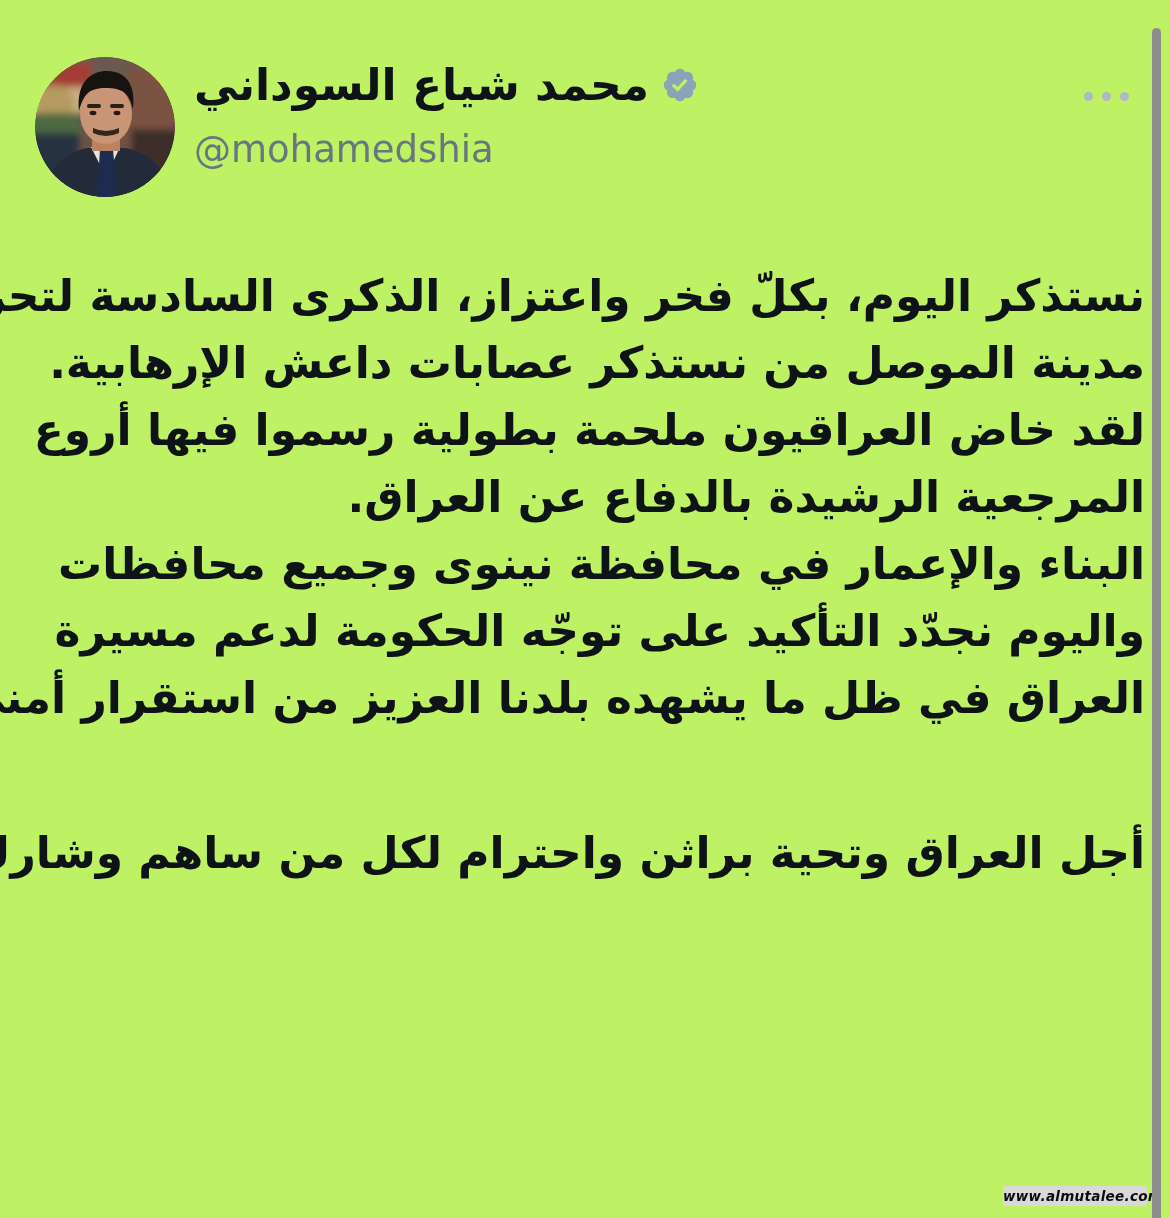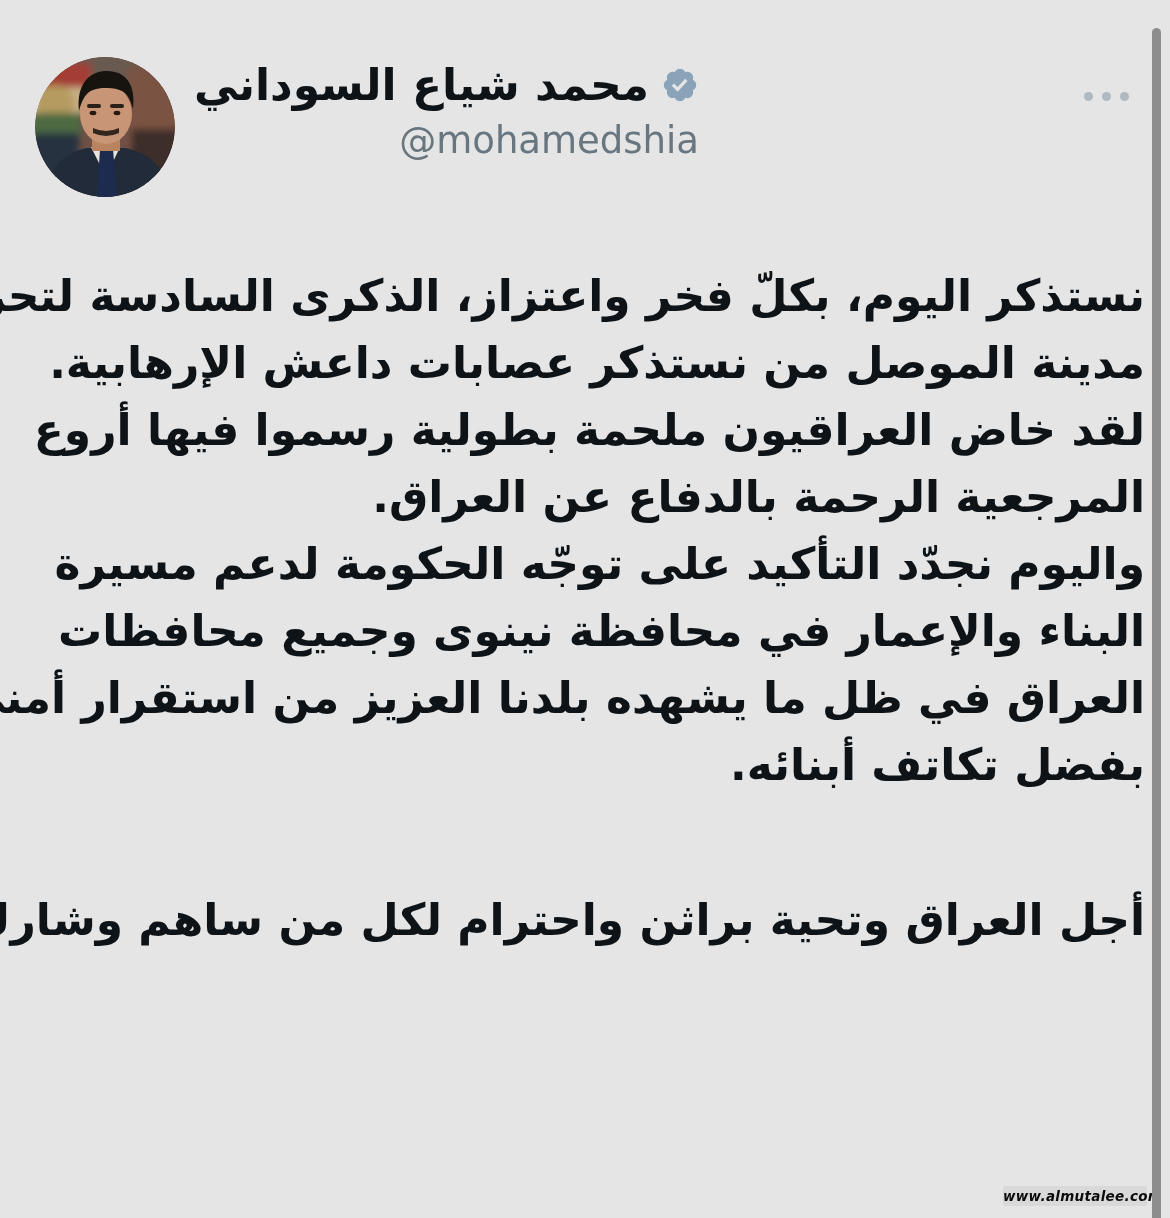--- a/index.html
+++ b/index.html
@@ -5,21 +5,21 @@
   html, body {
     margin: 0;
     padding: 0;
     background: #ffffff;
     font-family: "DejaVu Sans", sans-serif;
   }
   .screen {
     position: relative;
     width: 1170px;
     height: 1218px;
-    background: #e5e5e5;
+    background: #bef264;
     overflow: hidden;
   }
   
   .avatar {
     position: absolute;
     left: 35px;
     top: 57px;
     width: 140px;
     height: 140px;
     border-radius: 50%;
@@ -44,23 +44,22 @@
     line-height: 58px;
     white-space: nowrap;
   }
   .badge { display: inline-flex; }
   .badge svg { width: 38px; height: 38px; display: block; }
   .handle {
     font-size: 37px;
     font-weight: 400;
     color: #68767f;
     line-height: 46px;
-    margin-top: 4px;
+    margin-top: 13px;
     white-space: nowrap;
-    text-align: right;
   }
   .more {
     position: absolute;
     left: 1082px;
     top: 86px;
     display: flex;
     gap: 9px;
     padding: 6px 2px;
     cursor: pointer;
   }
@@ -174,25 +173,24 @@
   <div class="more">
     <span class="dot"></span>
     <span class="dot"></span>
     <span class="dot"></span>
   </div>
 
   <div class="tweet-text">
       <div class="tweet-line">نستذكر اليوم، بكلّ فخر واعتزاز، الذكرى السادسة لتحرير</div>
       <div class="tweet-line">مدينة الموصل من نستذكر عصابات داعش الإرهابية.</div>
       <div class="tweet-line">لقد خاض العراقيون ملحمة بطولية رسموا فيها أروع</div>
-      <div class="tweet-line">المرجعية الرحمة بالدفاع عن العراق.</div>
+      <div class="tweet-line">المرجعية الرشيدة بالدفاع عن العراق.</div>
+      <div class="tweet-line">البناء والإعمار في محافظة نينوى وجميع محافظات</div>
       <div class="tweet-line">واليوم نجدّد التأكيد على توجّه الحكومة لدعم مسيرة</div>
-      <div class="tweet-line">البناء والإعمار في محافظة نينوى وجميع محافظات</div>
       <div class="tweet-line">العراق في ظل ما يشهده بلدنا العزيز من استقرار أمني</div>
-      <div class="tweet-line">بفضل تكاتف أبنائه.</div>
       <div class="tweet-line blank"></div>
       <div class="tweet-line">أجل العراق وتحية براثن واحترام لكل من ساهم وشارك</div>
     </div>
 
   <div class="watermark">www.almutalee.com</div>
 
   <div class="scrollbar"></div>
 
 </div>
 

